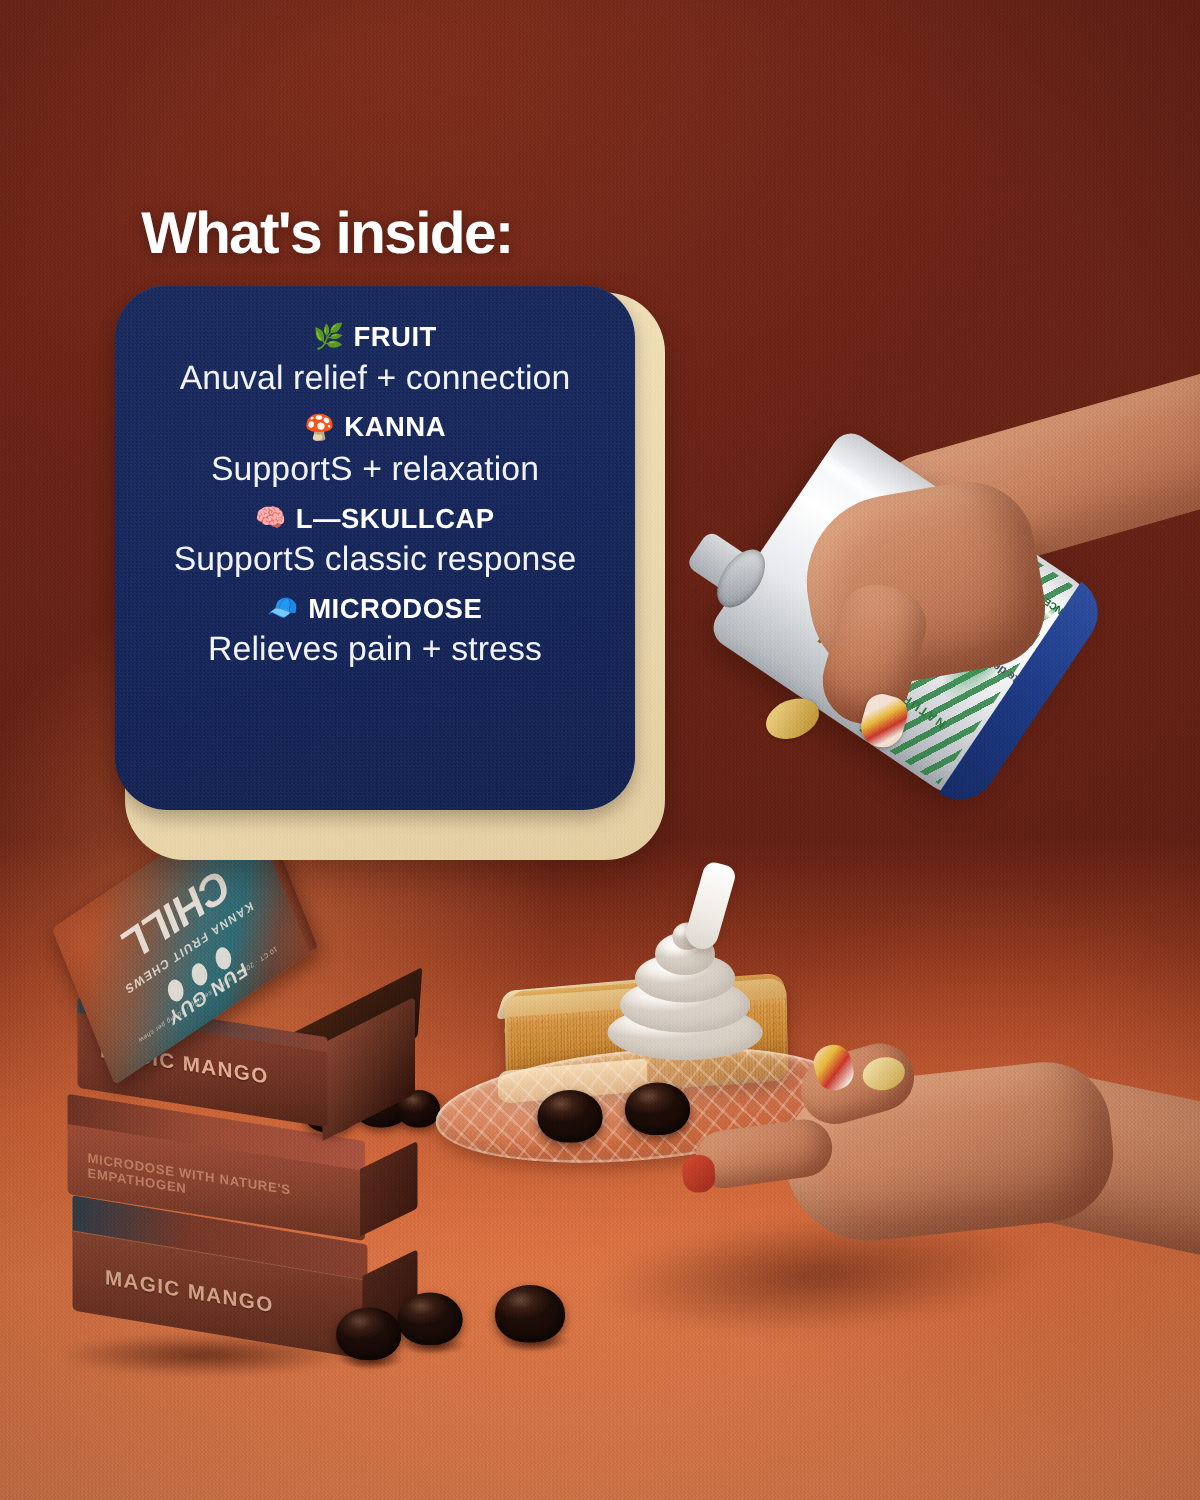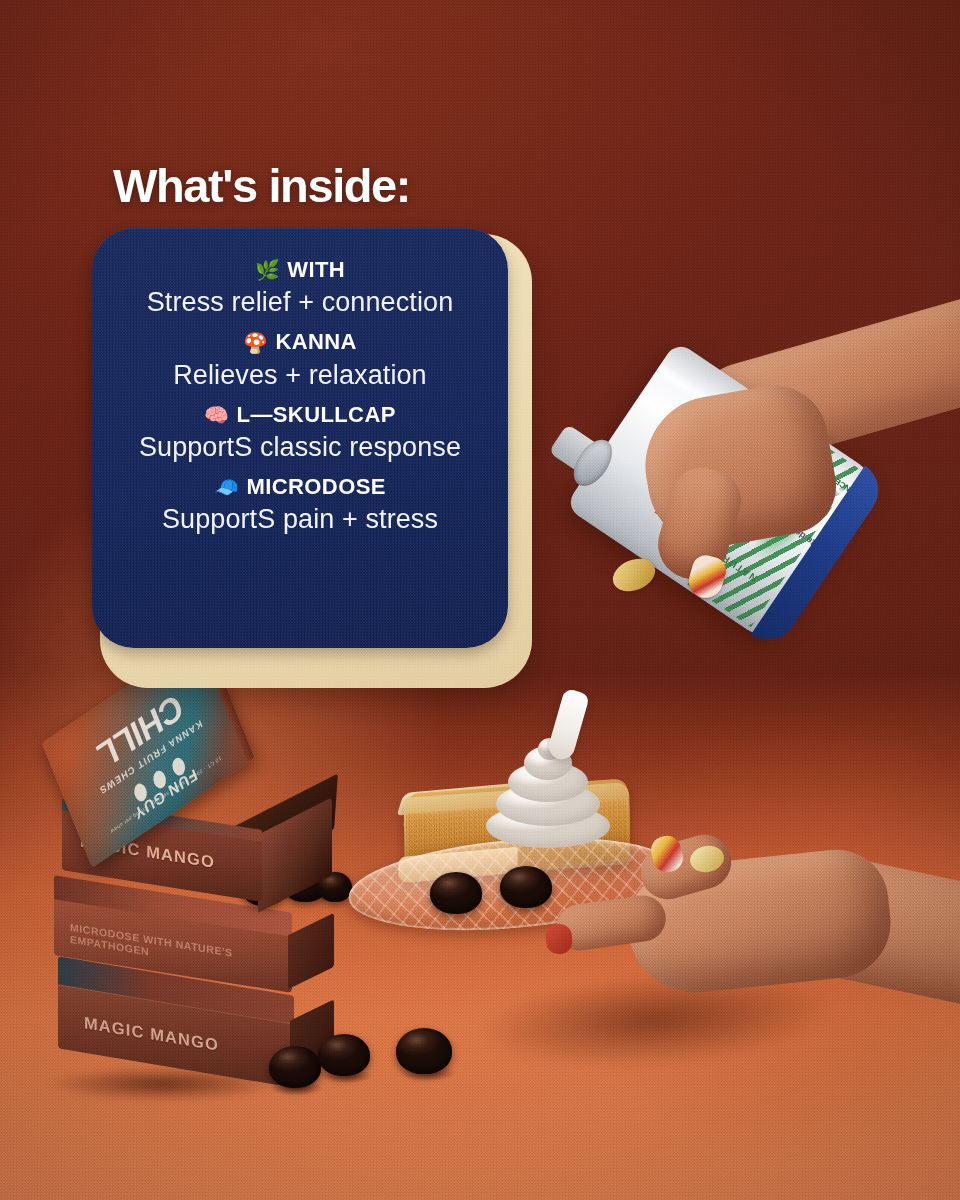--- a/index.html
+++ b/index.html
@@ -634,47 +634,47 @@
   <div class="headline">What's inside:</div>
 
   <div class="card-wrap">
     <div class="card-backplate"></div>
     <div class="card-panel">
       <div class="ing-list">
 
         <div class="ing">
           <div class="ing-head">
             <span class="ing-emoji">🌿</span>
-            <span>WITH</span>
+            <span>FRUIT</span>
           </div>
-          <div class="ing-sub">Stress relief + connection</div>
+          <div class="ing-sub">Anuval relief + connection</div>
         </div>
 
         <div class="ing">
           <div class="ing-head">
             <span class="ing-emoji">🍄</span>
             <span>KANNA</span>
           </div>
-          <div class="ing-sub">Relieves + relaxation</div>
+          <div class="ing-sub">SupportS + relaxation</div>
         </div>
 
         <div class="ing">
           <div class="ing-head">
             <span class="ing-emoji">🧠</span>
             <span>L—SKULLCAP</span>
           </div>
           <div class="ing-sub">SupportS classic response</div>
         </div>
 
         <div class="ing">
           <div class="ing-head">
             <span class="ing-emoji">🧢</span>
             <span>MICRODOSE</span>
           </div>
-          <div class="ing-sub">SupportS pain + stress</div>
+          <div class="ing-sub">Relieves pain + stress</div>
         </div>
 
       </div>
     </div>
   </div>
 
   <div class="bg-vig"></div>
   <div class="grain"></div>
 </div>
 

